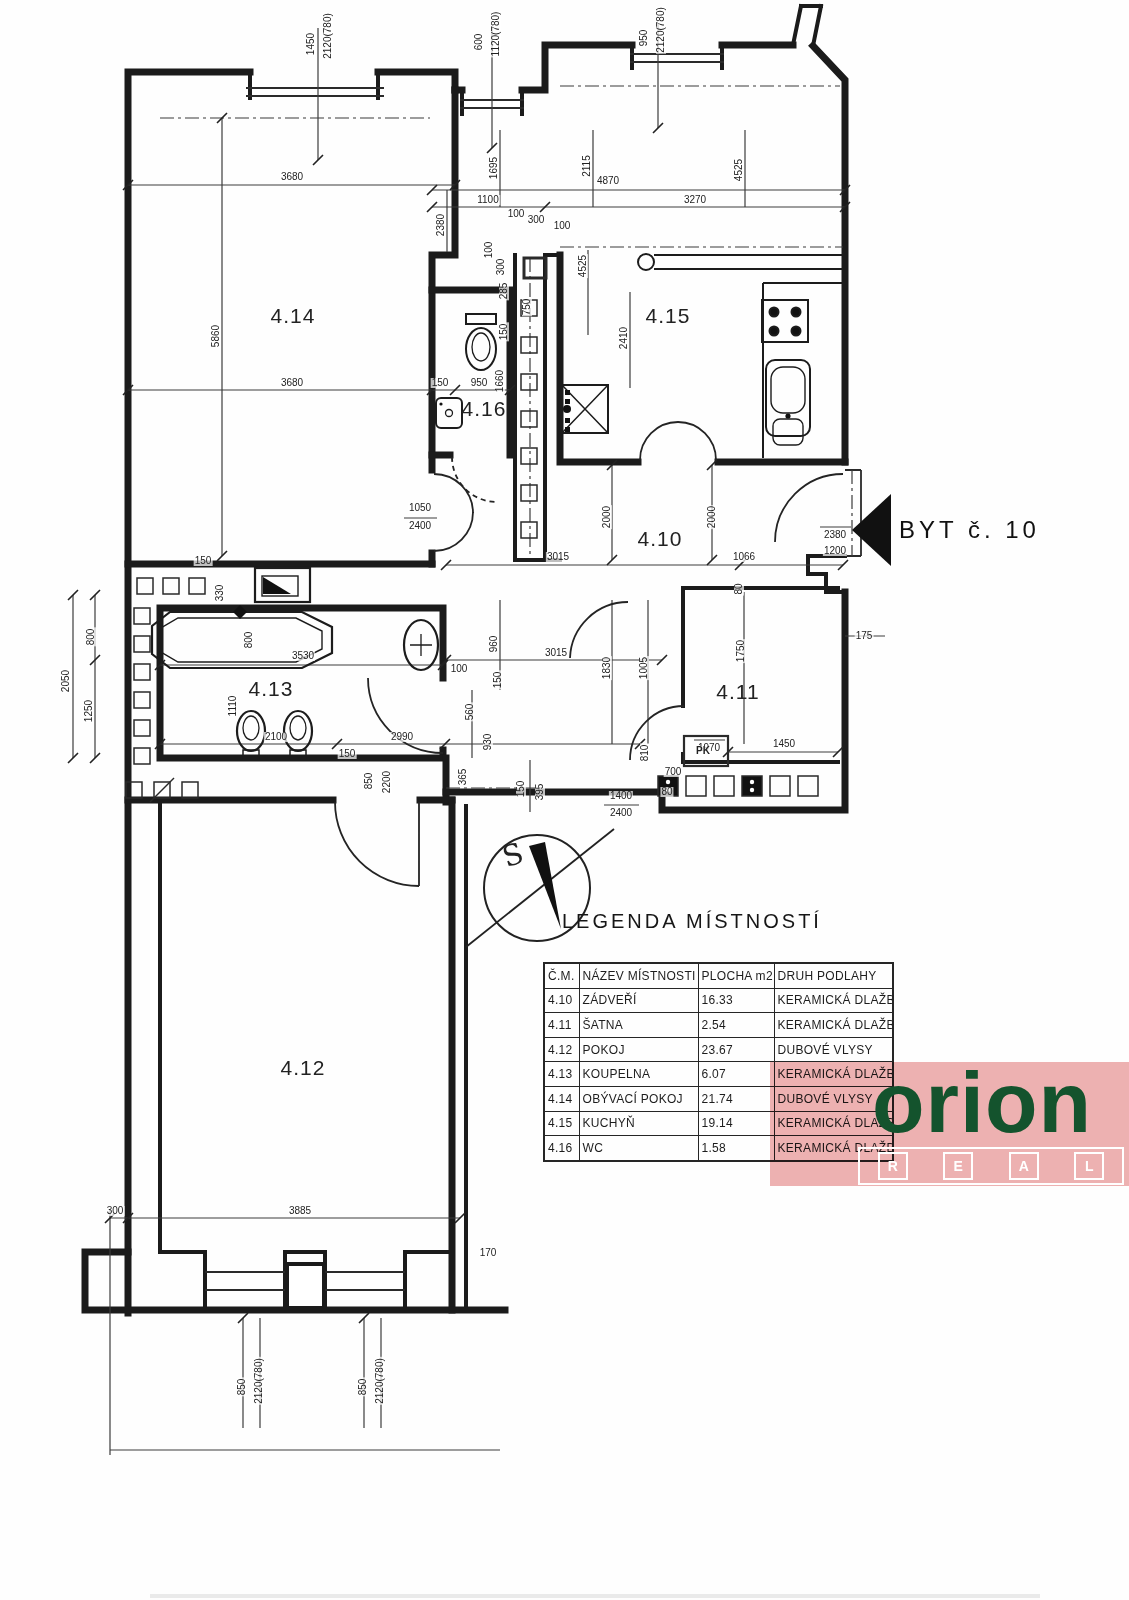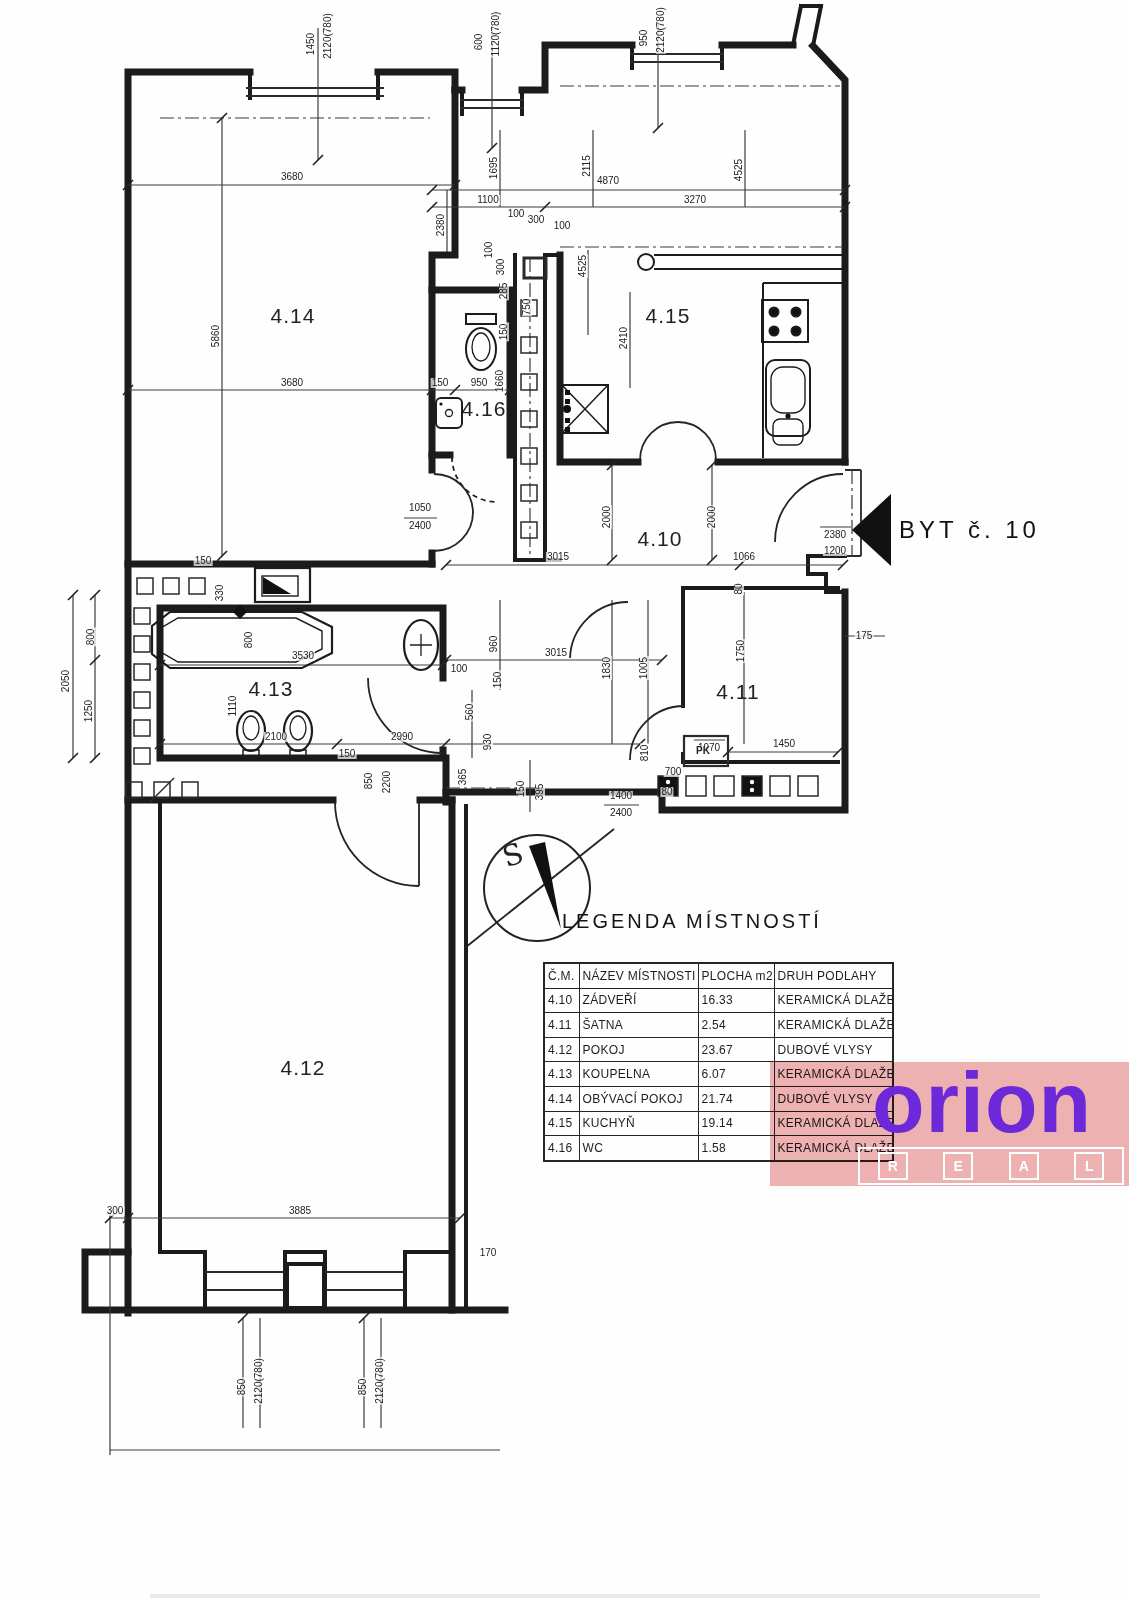--- a/index.html
+++ b/index.html
@@ -26,21 +26,21 @@
         font-size:12px;padding:0 3px;height:23.6px;overflow:hidden;white-space:nowrap;
         color:#1d1d1d;letter-spacing:.3px;}
   table.legend{border:2.5px solid #262626;}
   col.c0{width:35px;}col.c1{width:119px;}col.c2{width:76px;}col.c3{width:119px;}
   td.num{text-align:left;}
   th{ text-align:left;}
   
   .wm-bg{position:absolute;left:770px;top:1062px;width:359px;height:124px;z-index:4;
         mix-blend-mode:multiply;}
   .wm-word{position:absolute;left:872px;top:1056px;width:257px;height:96px;z-index:5;
-        color:#6d28d9;font-size:86px;font-weight:bold;letter-spacing:1px;line-height:92px;
+        color:#14532d;font-size:86px;font-weight:bold;letter-spacing:1px;line-height:92px;
         overflow:hidden;}
   .wm-real{position:absolute;left:858px;top:1147px;width:262px;height:34px;z-index:5;
         border:2px solid #fff;display:flex;align-items:center;justify-content:space-around;}
   .wm-cell{width:26px;height:24px;border:2px solid #fff;color:#fff;font-size:14px;
         font-weight:bold;display:flex;align-items:center;justify-content:center;}
   .scan-edge{position:absolute;left:150px;top:1594px;width:890px;height:4px;
         background:#d9d9d9;opacity:.55;z-index:1;}
 </style>
 </head>
 <body>

